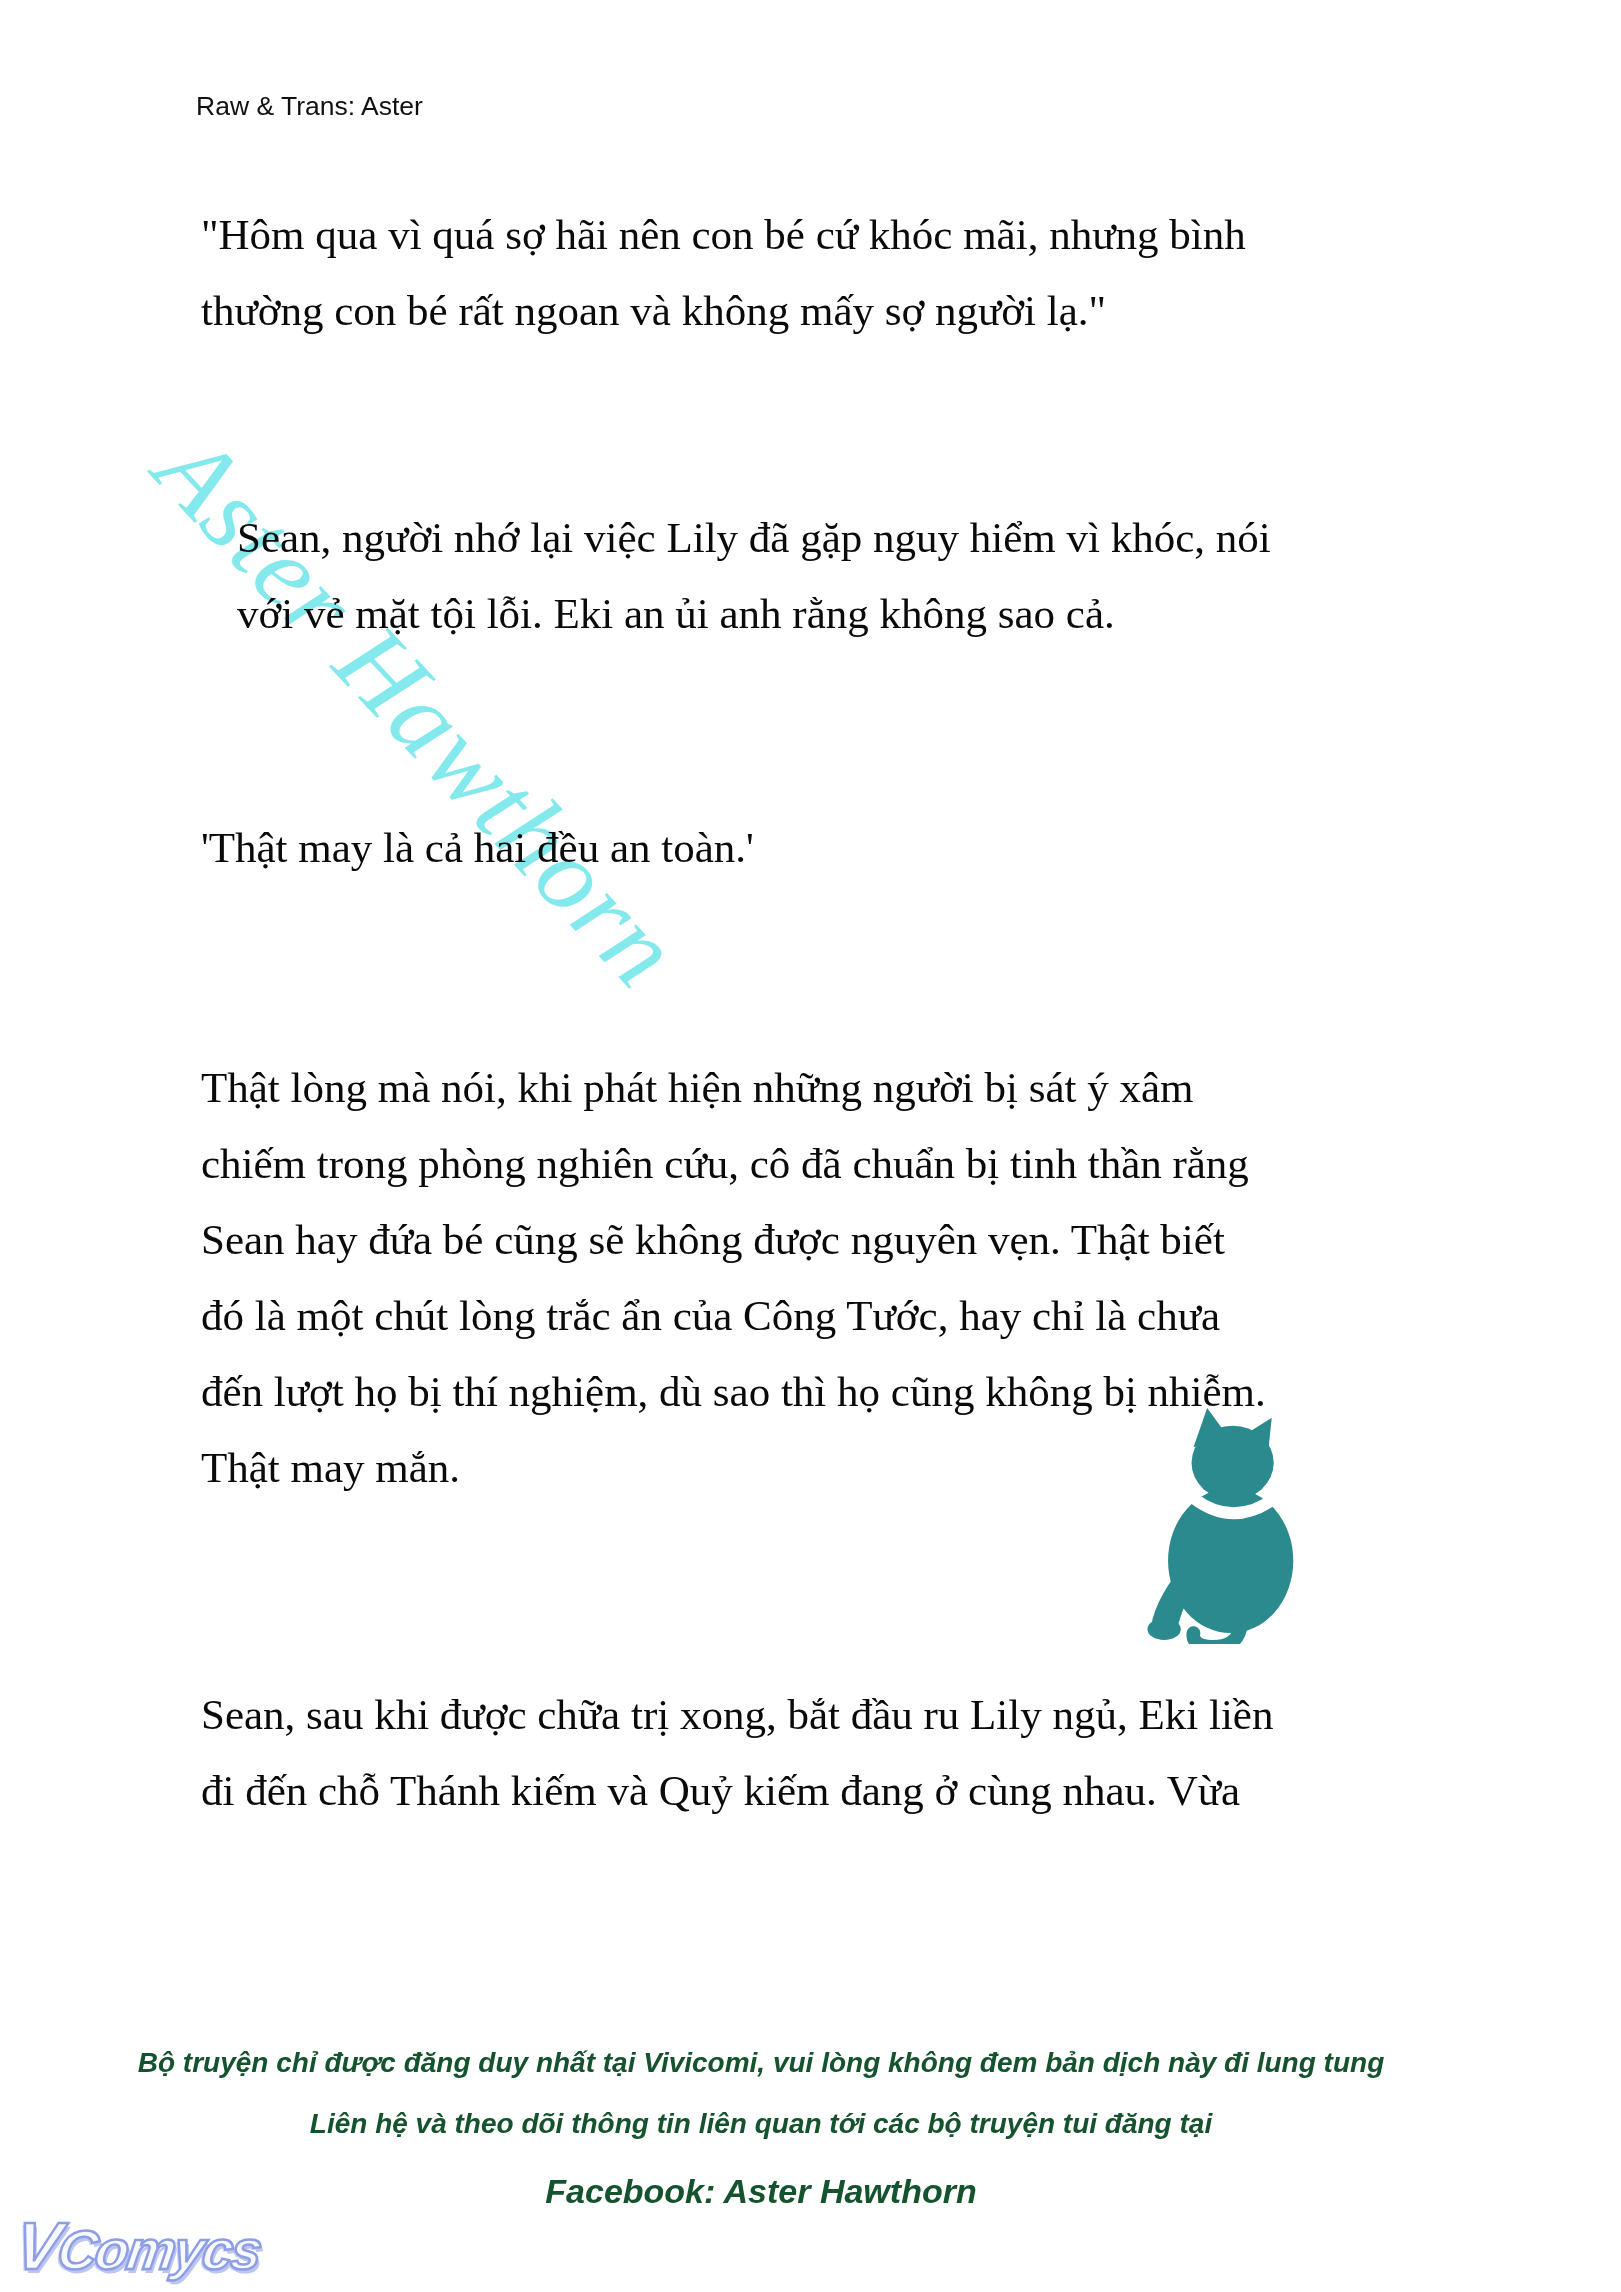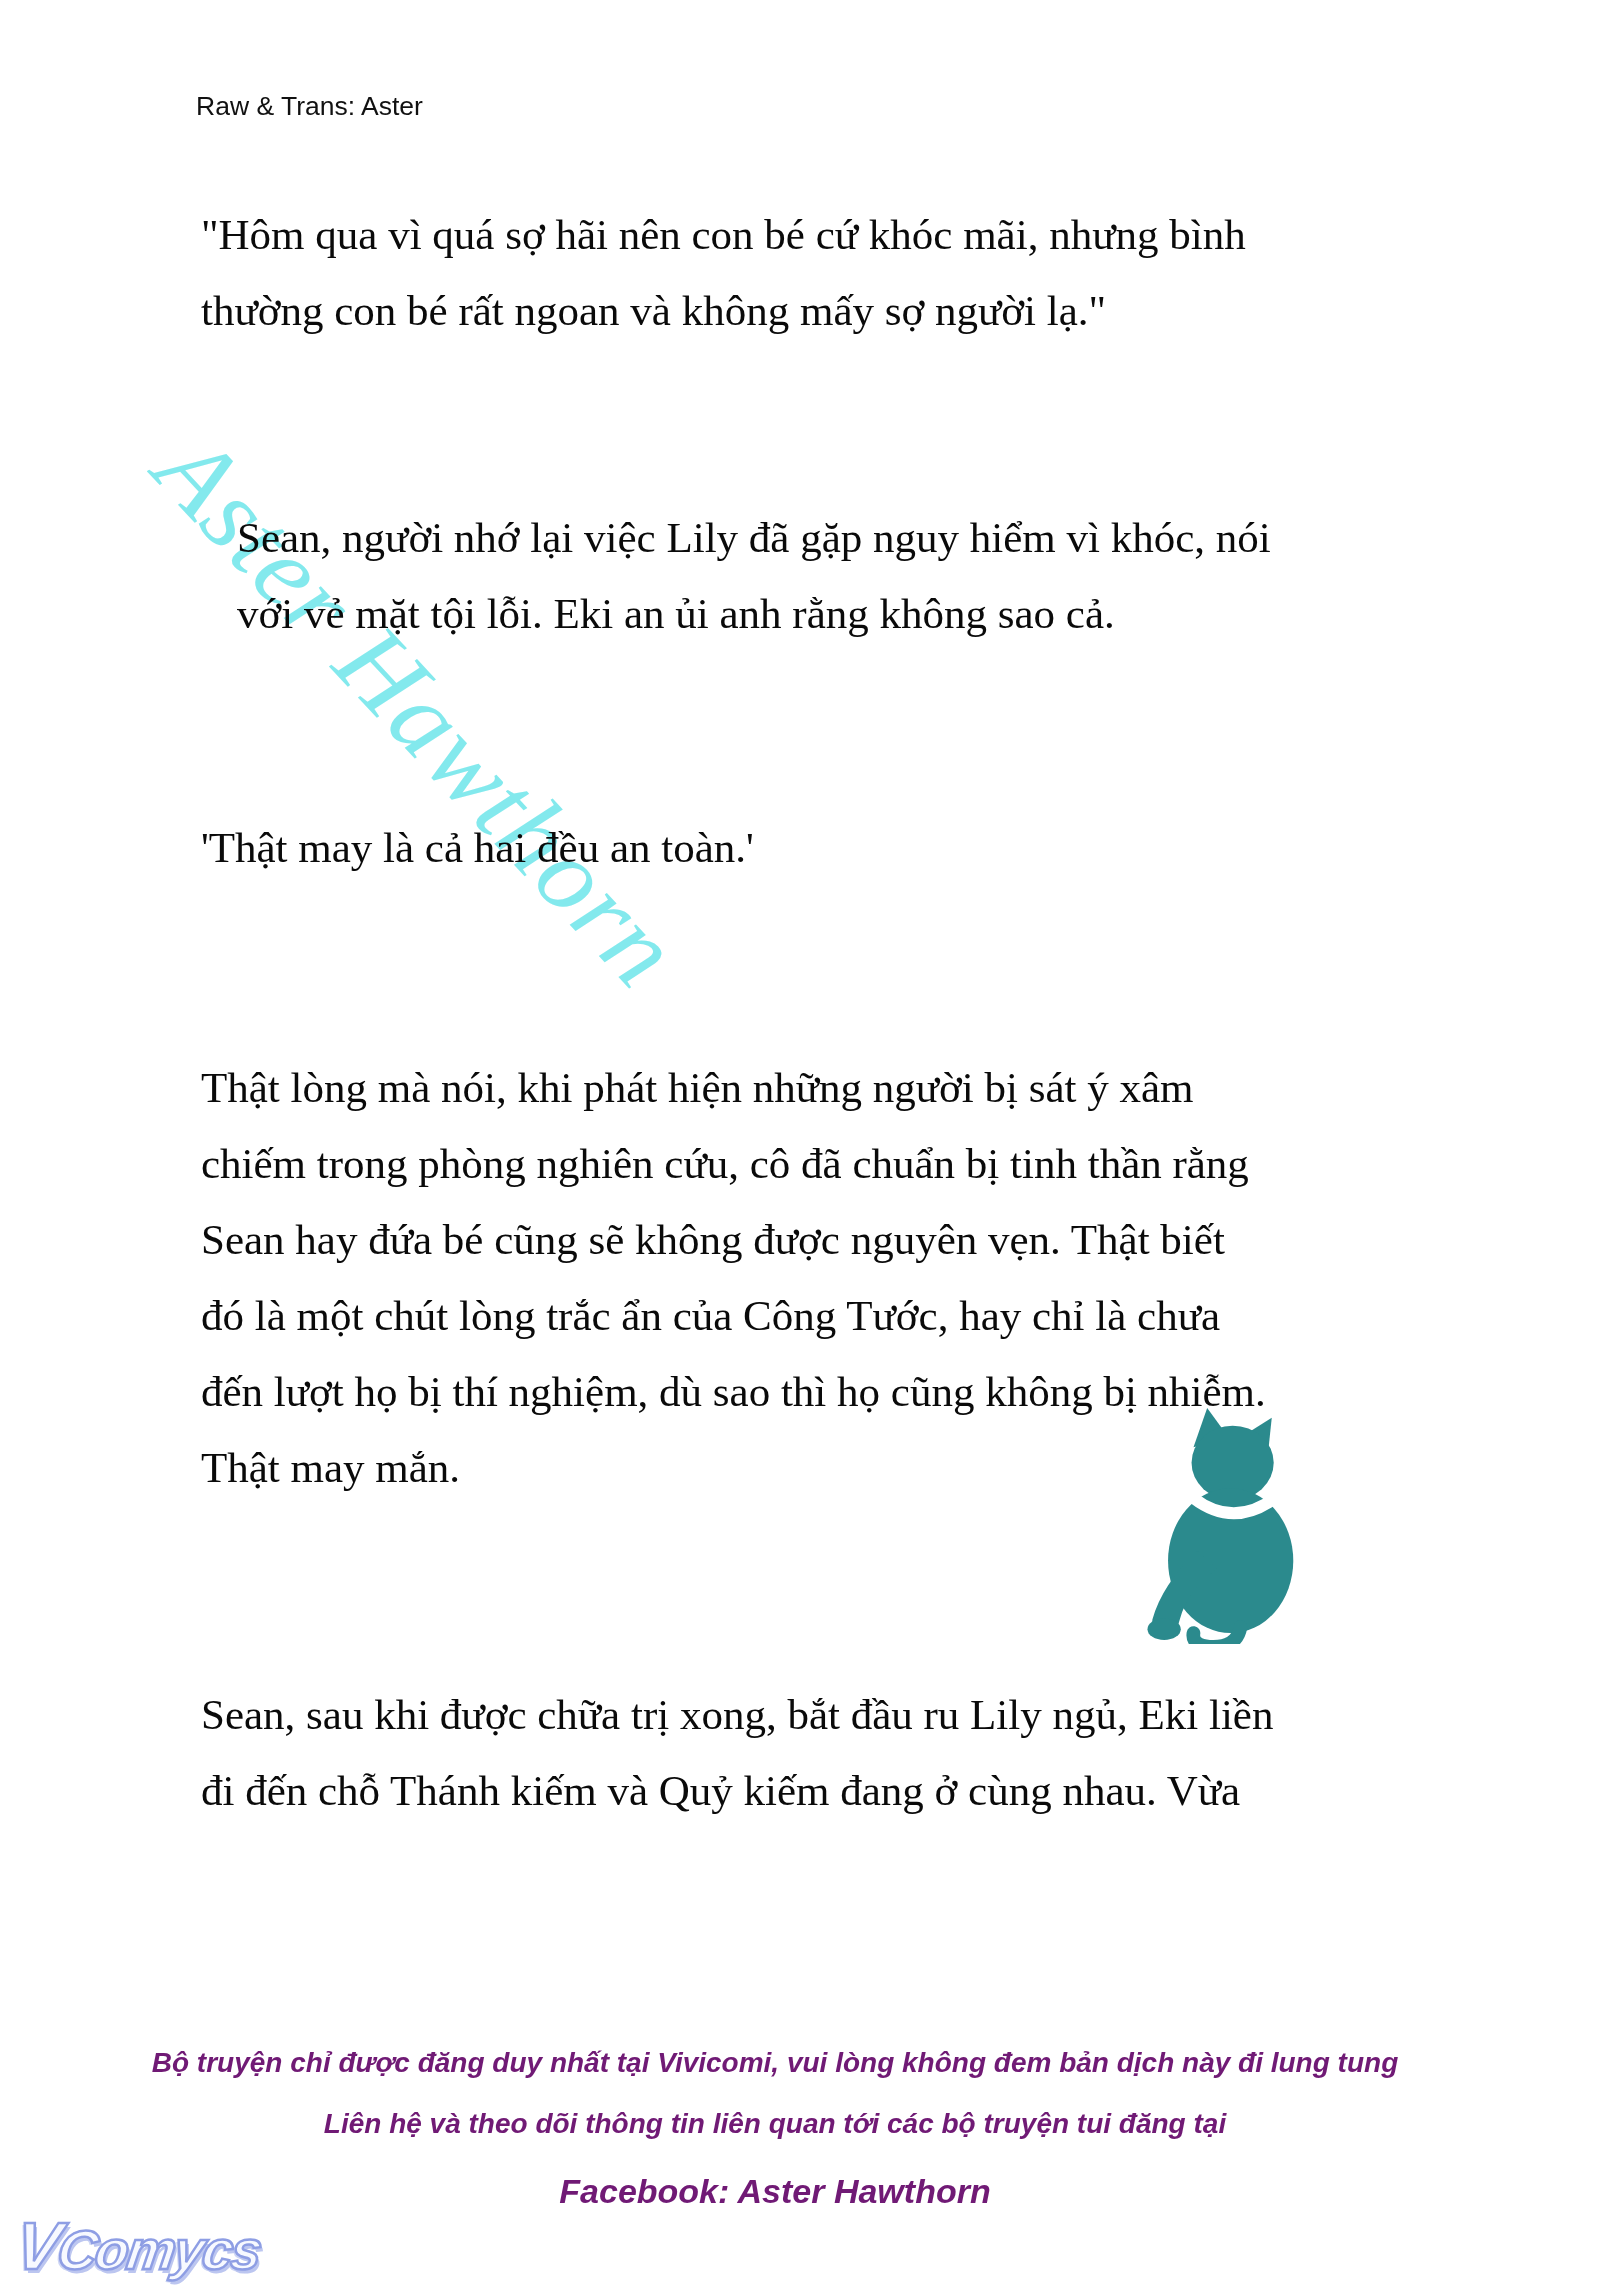--- a/index.html
+++ b/index.html
@@ -53,28 +53,28 @@
     z-index: 2;
   }
   .paragraph .text-line { white-space: nowrap; }
   .p1 { top: 197px; }
   .p2 { top: 500px; margin-left: 36px; }
   .p3 { top: 810px; }
   .p4 { top: 1050px; }
   .p5 { top: 1677px; }
   .footer-line {
     position: absolute;
-    left: 14px;
+    left: 0;
     width: 100%;
     text-align: center;
     font-family: "Liberation Sans", sans-serif;
     font-weight: bold;
     font-style: italic;
     font-size: 28px;
-    color: #701a75;
+    color: #14532d;
     z-index: 2;
     white-space: nowrap;
     padding-left: 20px;
   }
   .f1 { top: 2047px; }
   .f2 { top: 2108px; }
   .f3 { top: 2172px; font-size: 34px; }
   .vcomycs-logo {
     position: absolute;
     left: 15.7px;

